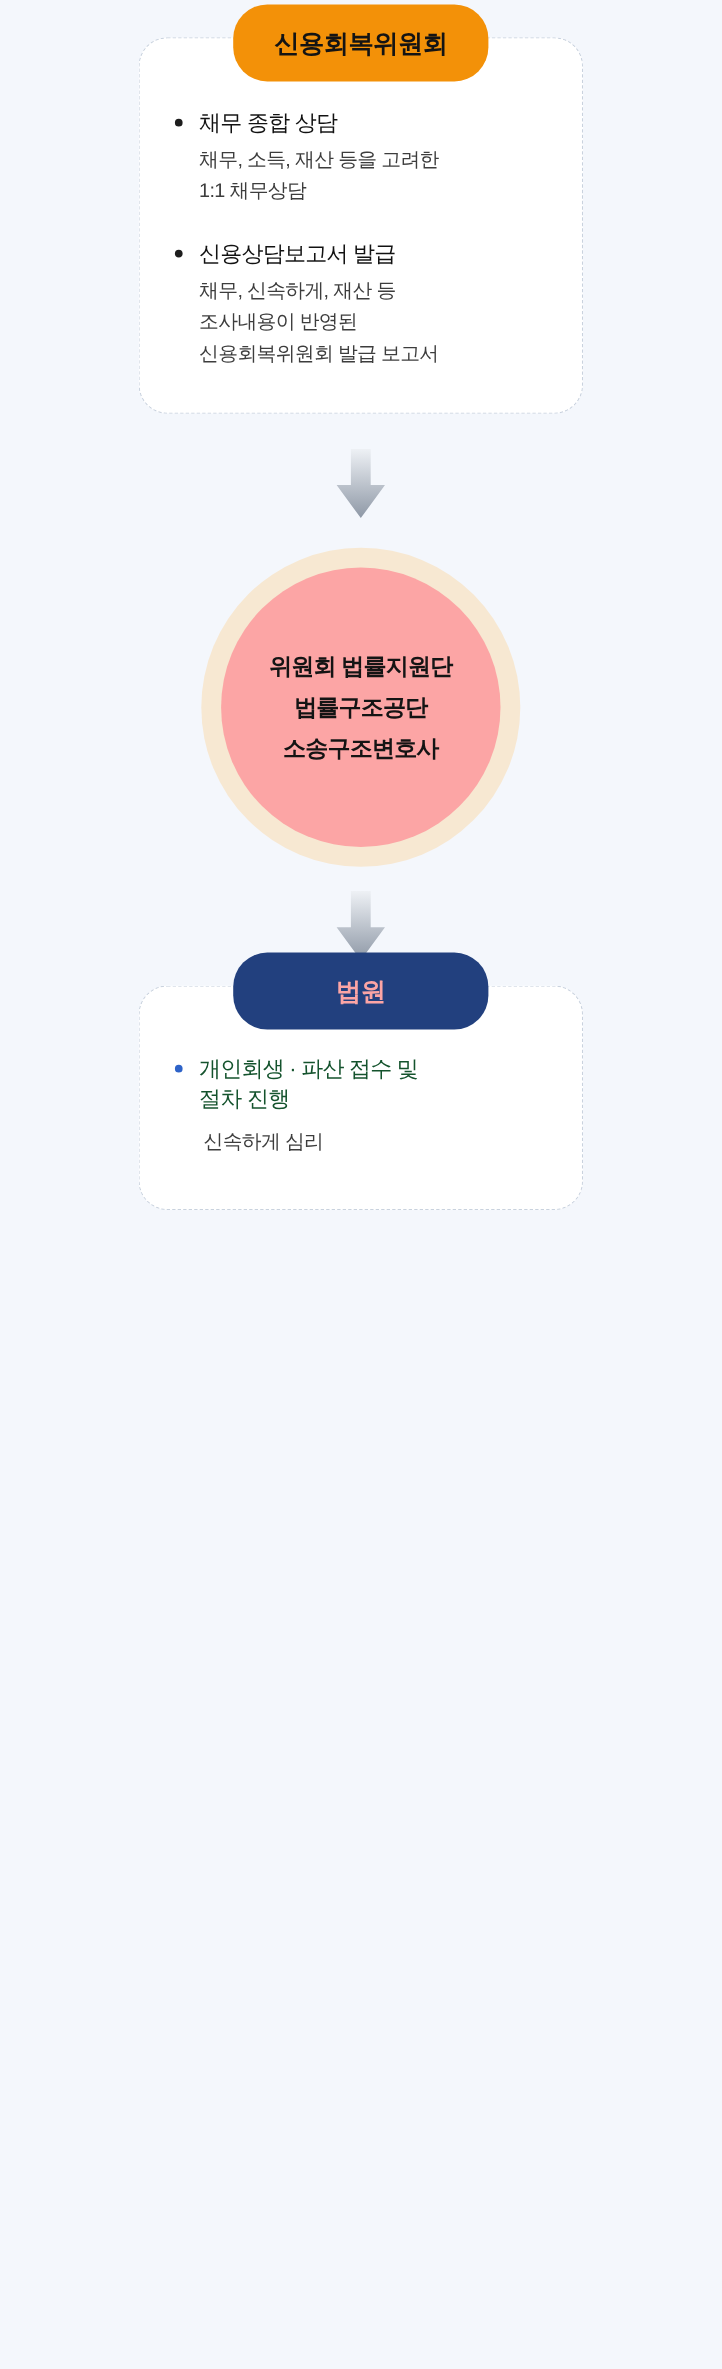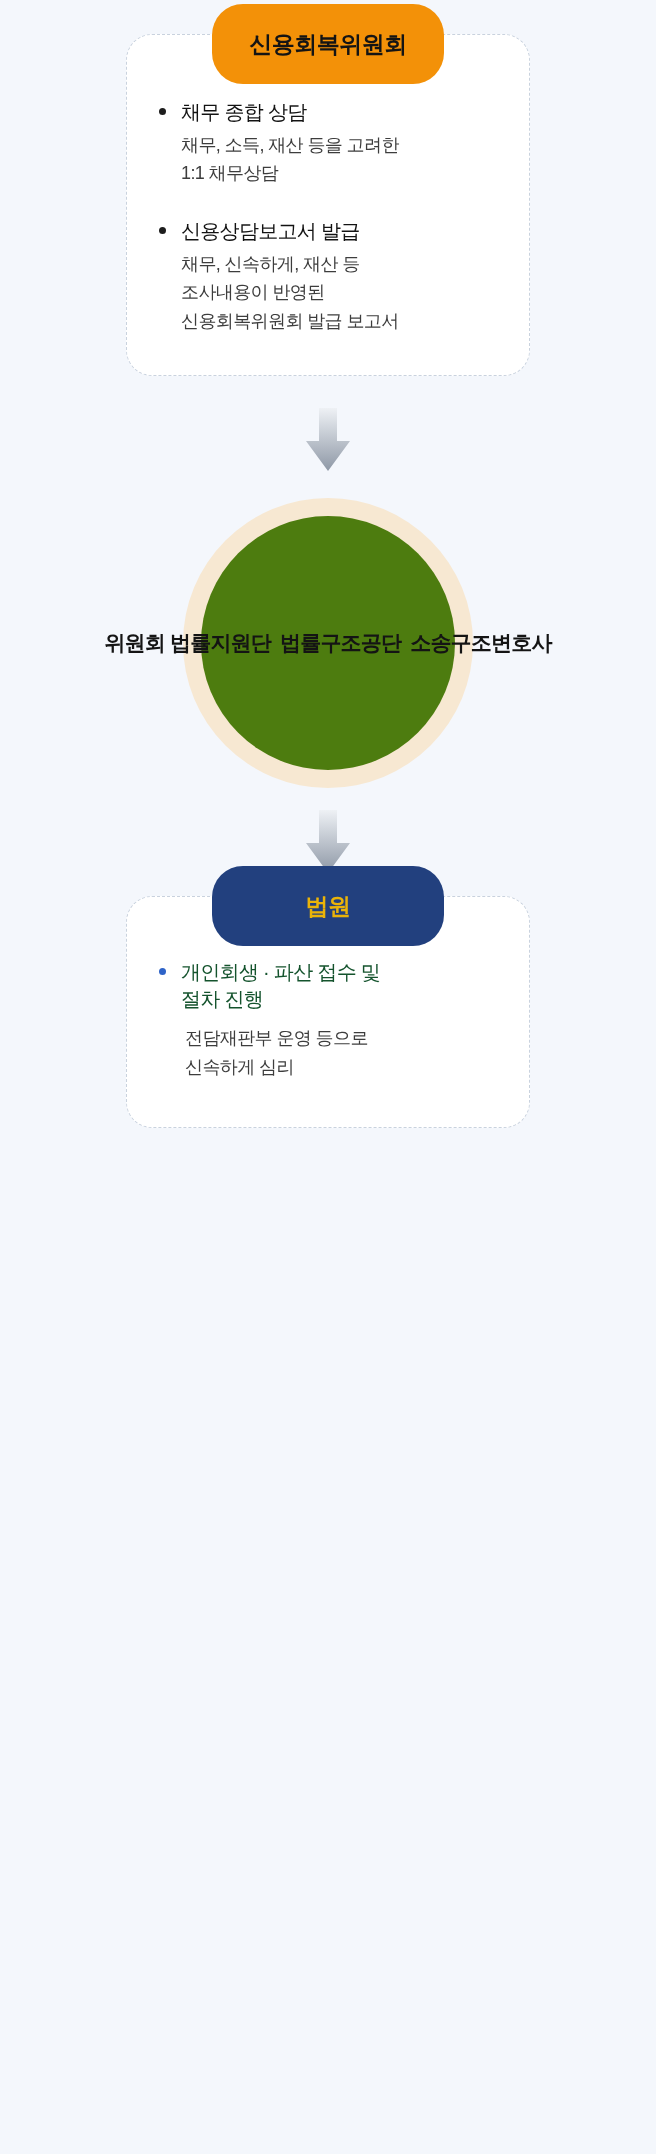--- a/index.html
+++ b/index.html
@@ -36,34 +36,34 @@
     margin:0 auto;
   }
 
   
   .pill {
     position:absolute;
     left:50%;
     transform:translateX(-50%);
     top:-31px;
     min-width:232px;
-    height:80px;
+    height:70px;
     border-radius:31px;
     display:flex;
     align-items:center;
     justify-content:center;
     font-size:23px;
     font-weight:bold;
     letter-spacing:-0.5px;
     color:#1b1b1b;
     padding:0 34px;
     white-space:nowrap;
   }
   .pill.orange { background:#f39108; color:#141414; }
-  .pill.navy   { background:#22407e; color:#eab308; }
+  .pill.navy   { background:#22407e; color:#fca5a5; }
 
   
   .card-top { padding:64px 0 40px 0; }
 
   .blist { list-style:none; padding:0 24px 0 30px; }
   .blist li { position:relative; padding-left:24px; margin-bottom:30px; }
   .blist li:last-child { margin-bottom:0; }
   .bullet-dot {
     position:absolute;
     left:2px;
@@ -111,23 +111,23 @@
     background:#f7e8d2;
     display:flex;
     align-items:center;
     justify-content:center;
     margin:0 auto;
   }
   .circle-inner {
     width:254px;
     height:254px;
     border-radius:50%;
-    background:#4d7c0f;
-    display:flex;
-    flex-direction:row;
+    background:#fca5a5;
+    display:flex;
+    flex-direction:column;
     align-items:center;
     justify-content:center;
     gap:9px;
   }
   .circle-line {
     font-size:21px;
     font-weight:bold;
     color:#141414;
     letter-spacing:-0.8px;
     white-space:nowrap;
@@ -212,20 +212,19 @@
     </div>
 
     <ul class="blist">
       <li>
         <span class="bullet-dot blue"></span>
         <div class="b-title blue">
           <div>개인회생 · 파산 접수 및</div>
           <div>절차 진행</div>
         </div>
         <div class="b-sub">
-          <div>전담재판부 운영 등으로</div>
           <div>신속하게 심리</div>
         </div>
       </li>
     </ul>
   </div>
 
 </div>
 
 </body></html>

